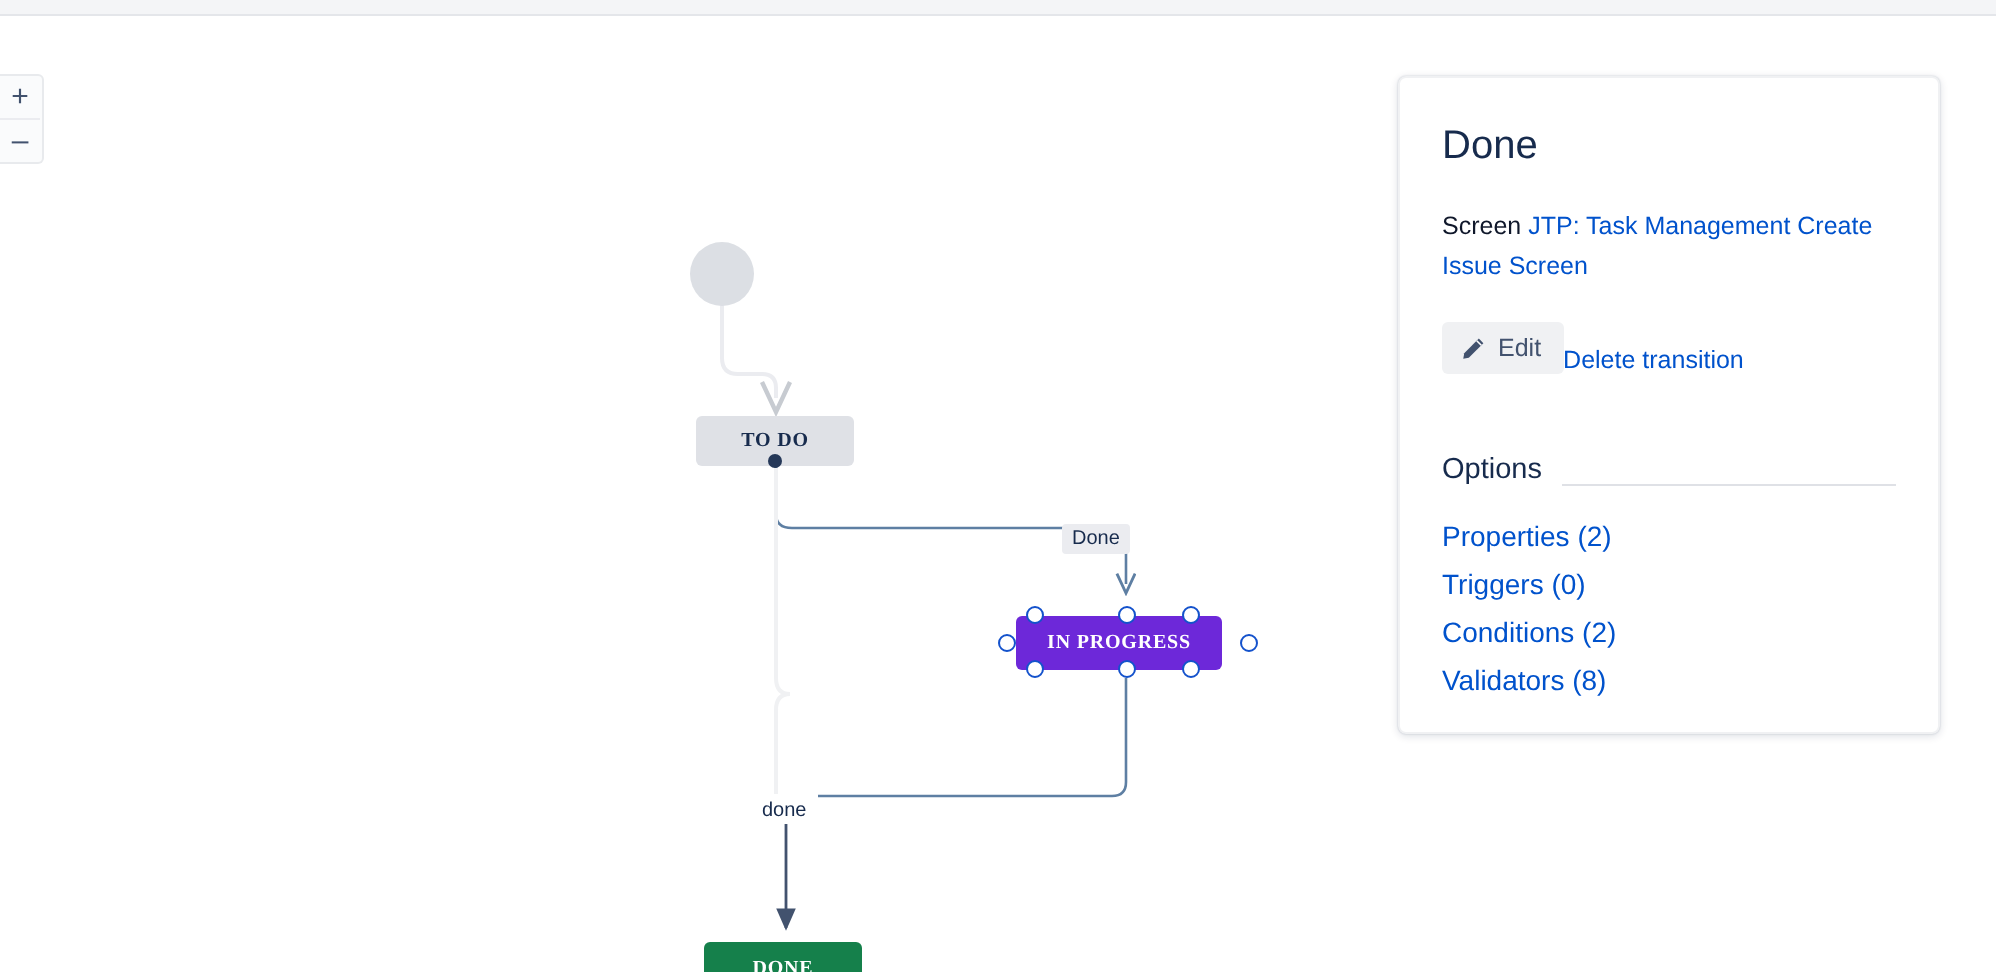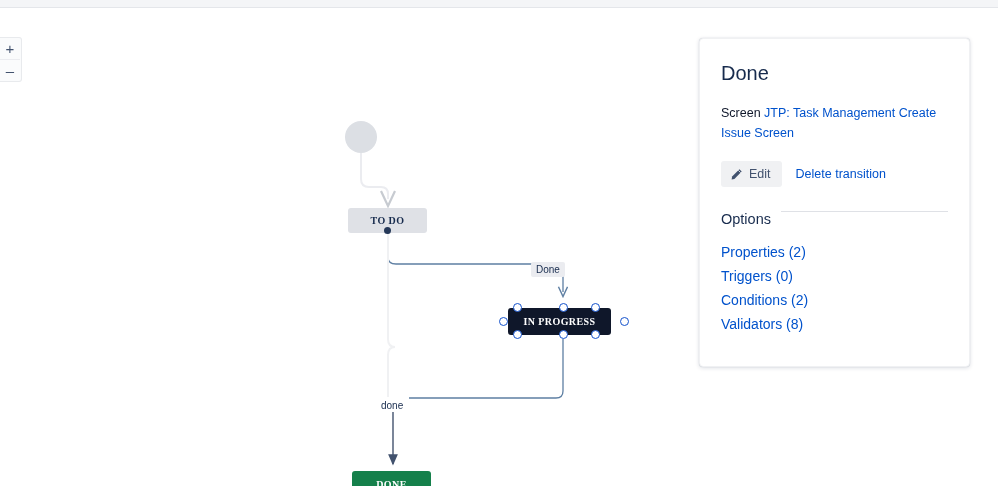--- a/index.html
+++ b/index.html
@@ -100,21 +100,21 @@
     font-size: 10px;
     font-weight: bold;
     letter-spacing: 0.4px;
   }
   #node-inprogress {
     left: 508px;
     top: 299px;
     width: 103px;
     height: 27px;
     border-radius: 3px;
-    background: #0f172a;
+    background: #6d28d9;
     color: #ffffff;
     font-size: 10px;
     font-weight: bold;
     letter-spacing: 0.4px;
     z-index: 25;
   }
   #node-done {
     left: 352px;
     top: 462px;
     width: 79px;
@@ -197,23 +197,22 @@
   #panel-screen-label {
     font-weight: normal;
     color: #0f172a;
   }
   #panel-screen-value {
     color: #0052cc;
     cursor: pointer;
   }
   #panel-actions {
     display: flex;
-    align-items: center;
-    gap: 14px;
-    margin-bottom: 24px;
+    align-items: flex-end;
+    margin-bottom: 40px;
   }
   #edit-button {
     display: inline-flex;
     align-items: center;
     gap: 6px;
     background: #f0f1f3;
     border: none;
     border-radius: 3px;
     padding: 6px 11px 6px 9px;
     font-size: 12.5px;
@@ -222,21 +221,21 @@
     cursor: pointer;
   }
   #pencil-icon { display: block; }
   #delete-transition-link {
     font-size: 12.5px;
     color: #0052cc;
     cursor: pointer;
   }
   #options-heading-row {
     display: flex;
-    align-items: flex-start;
+    align-items: flex-end;
     gap: 10px;
     margin-bottom: 13px;
   }
   #options-heading {
     font-size: 14.5px;
     color: #172b4d;
     white-space: nowrap;
   }
   #options-rule {
     flex: 1;

